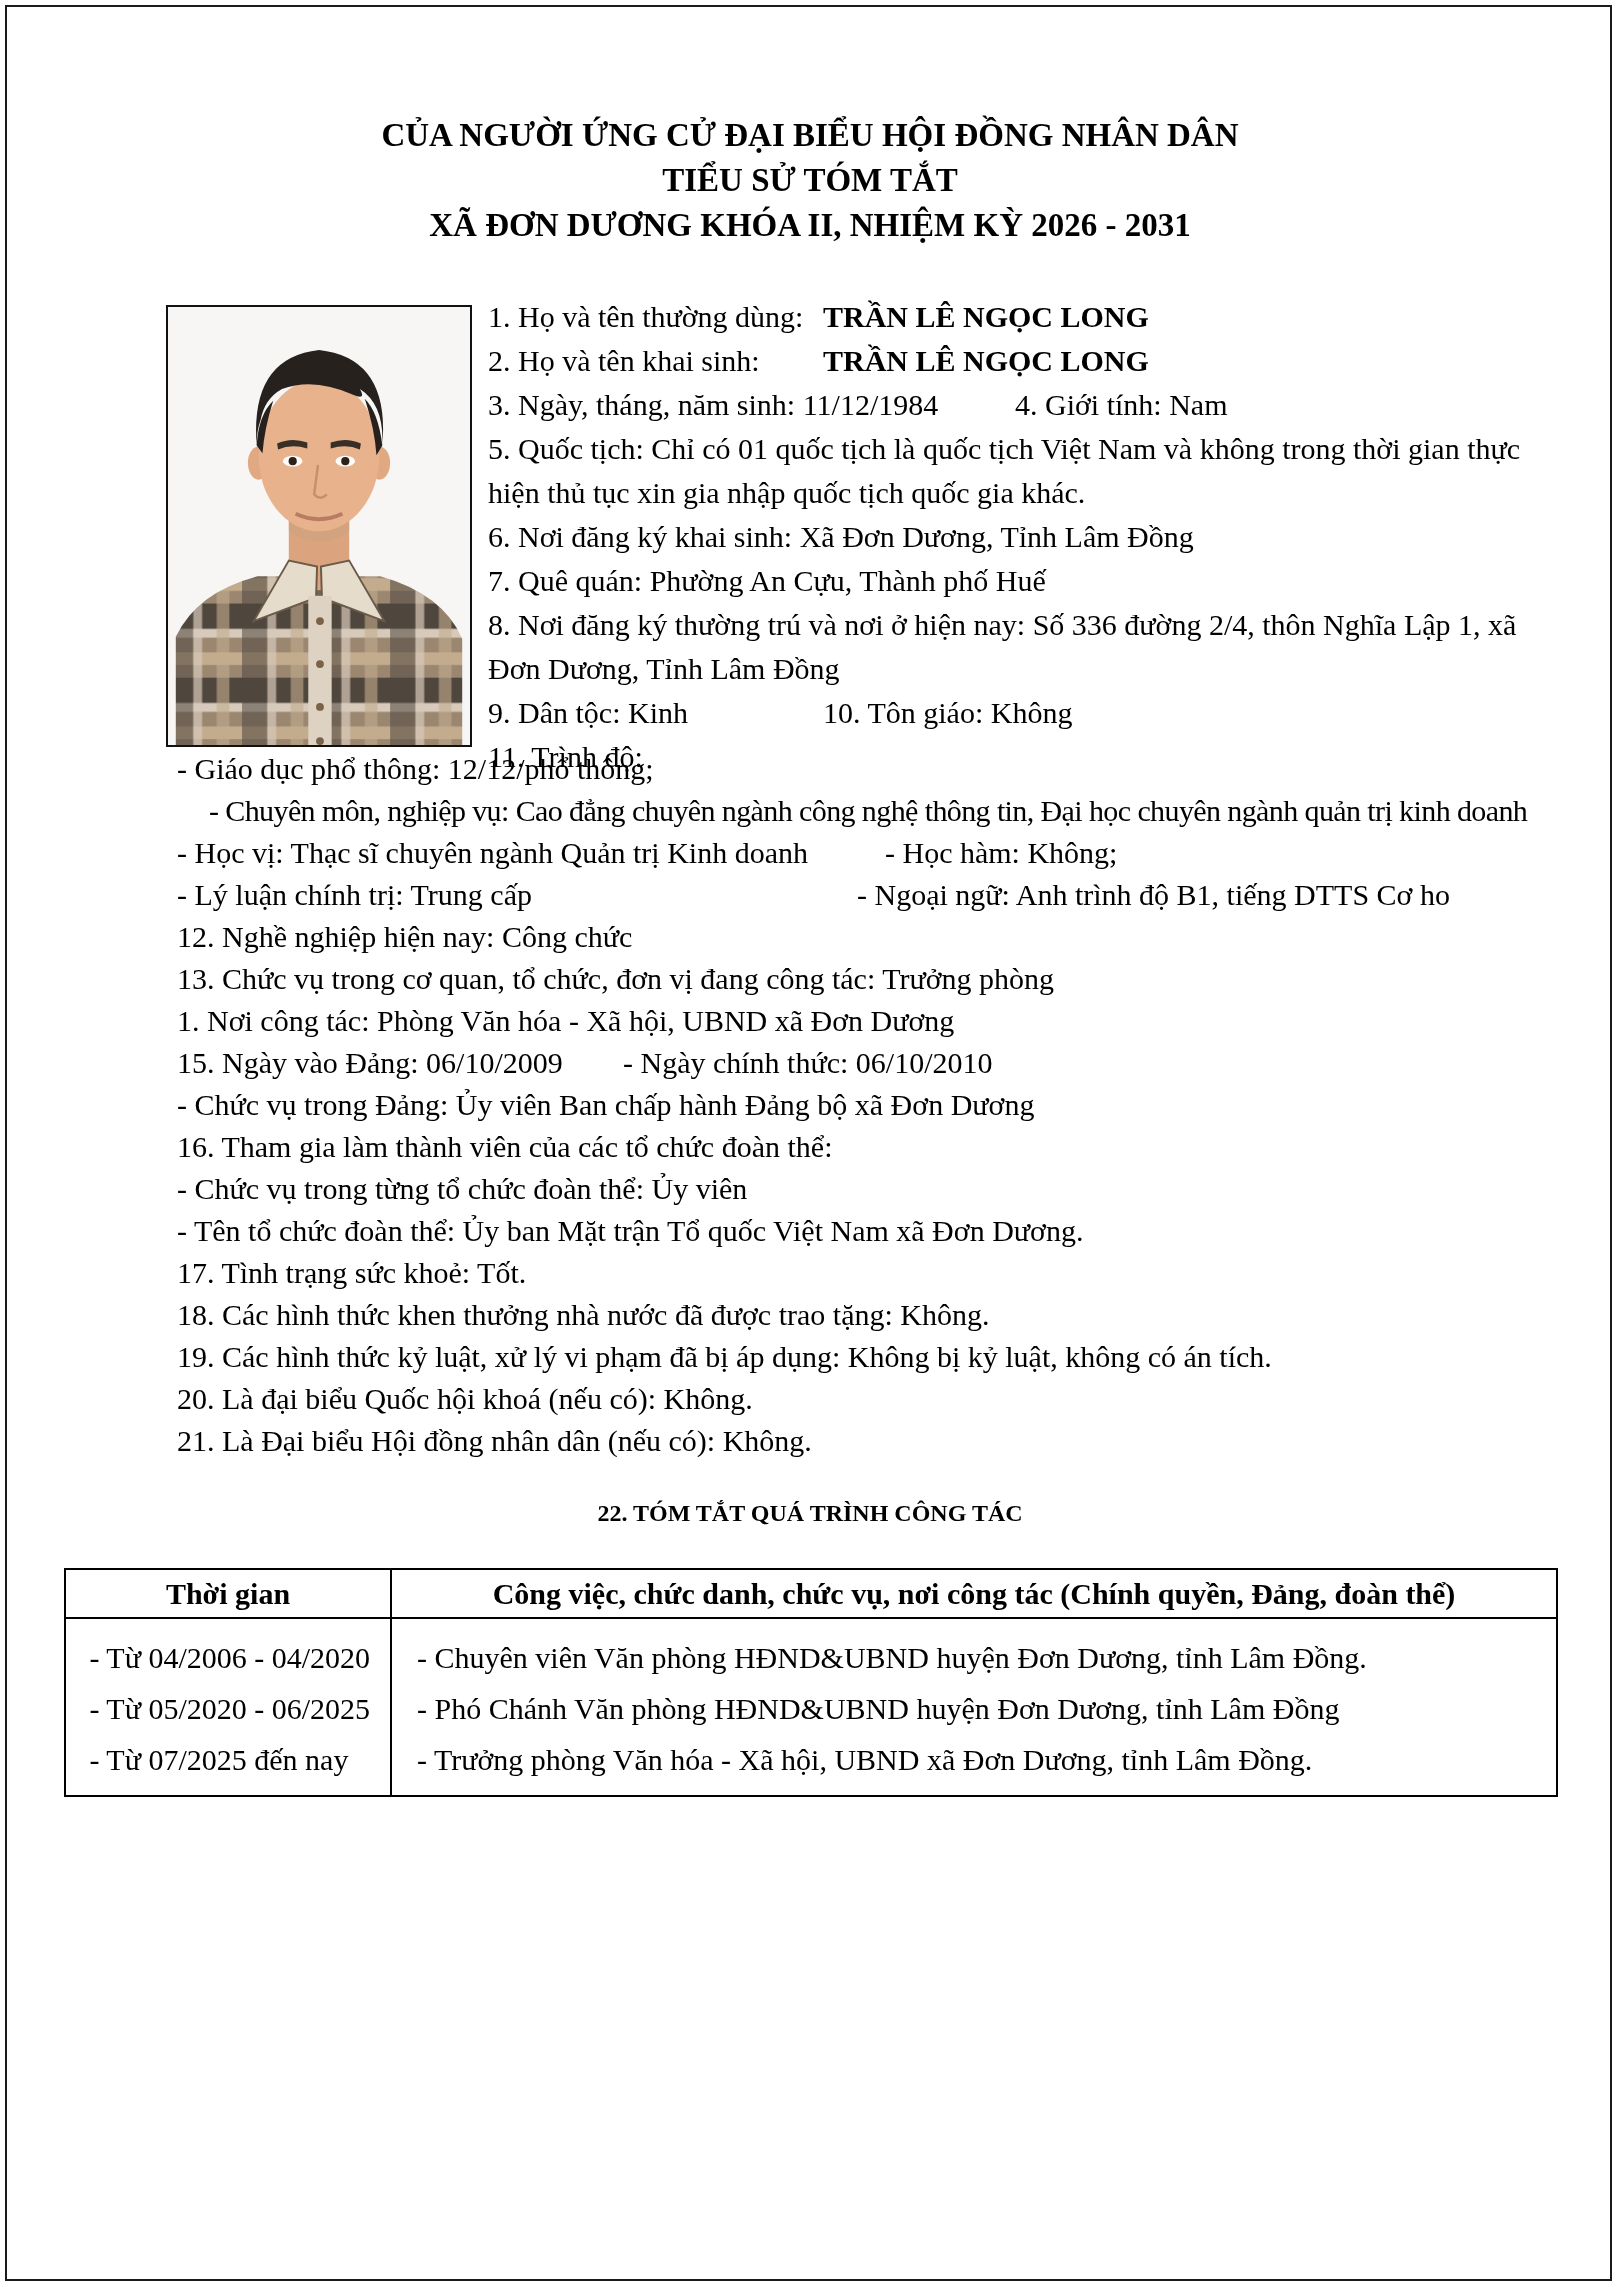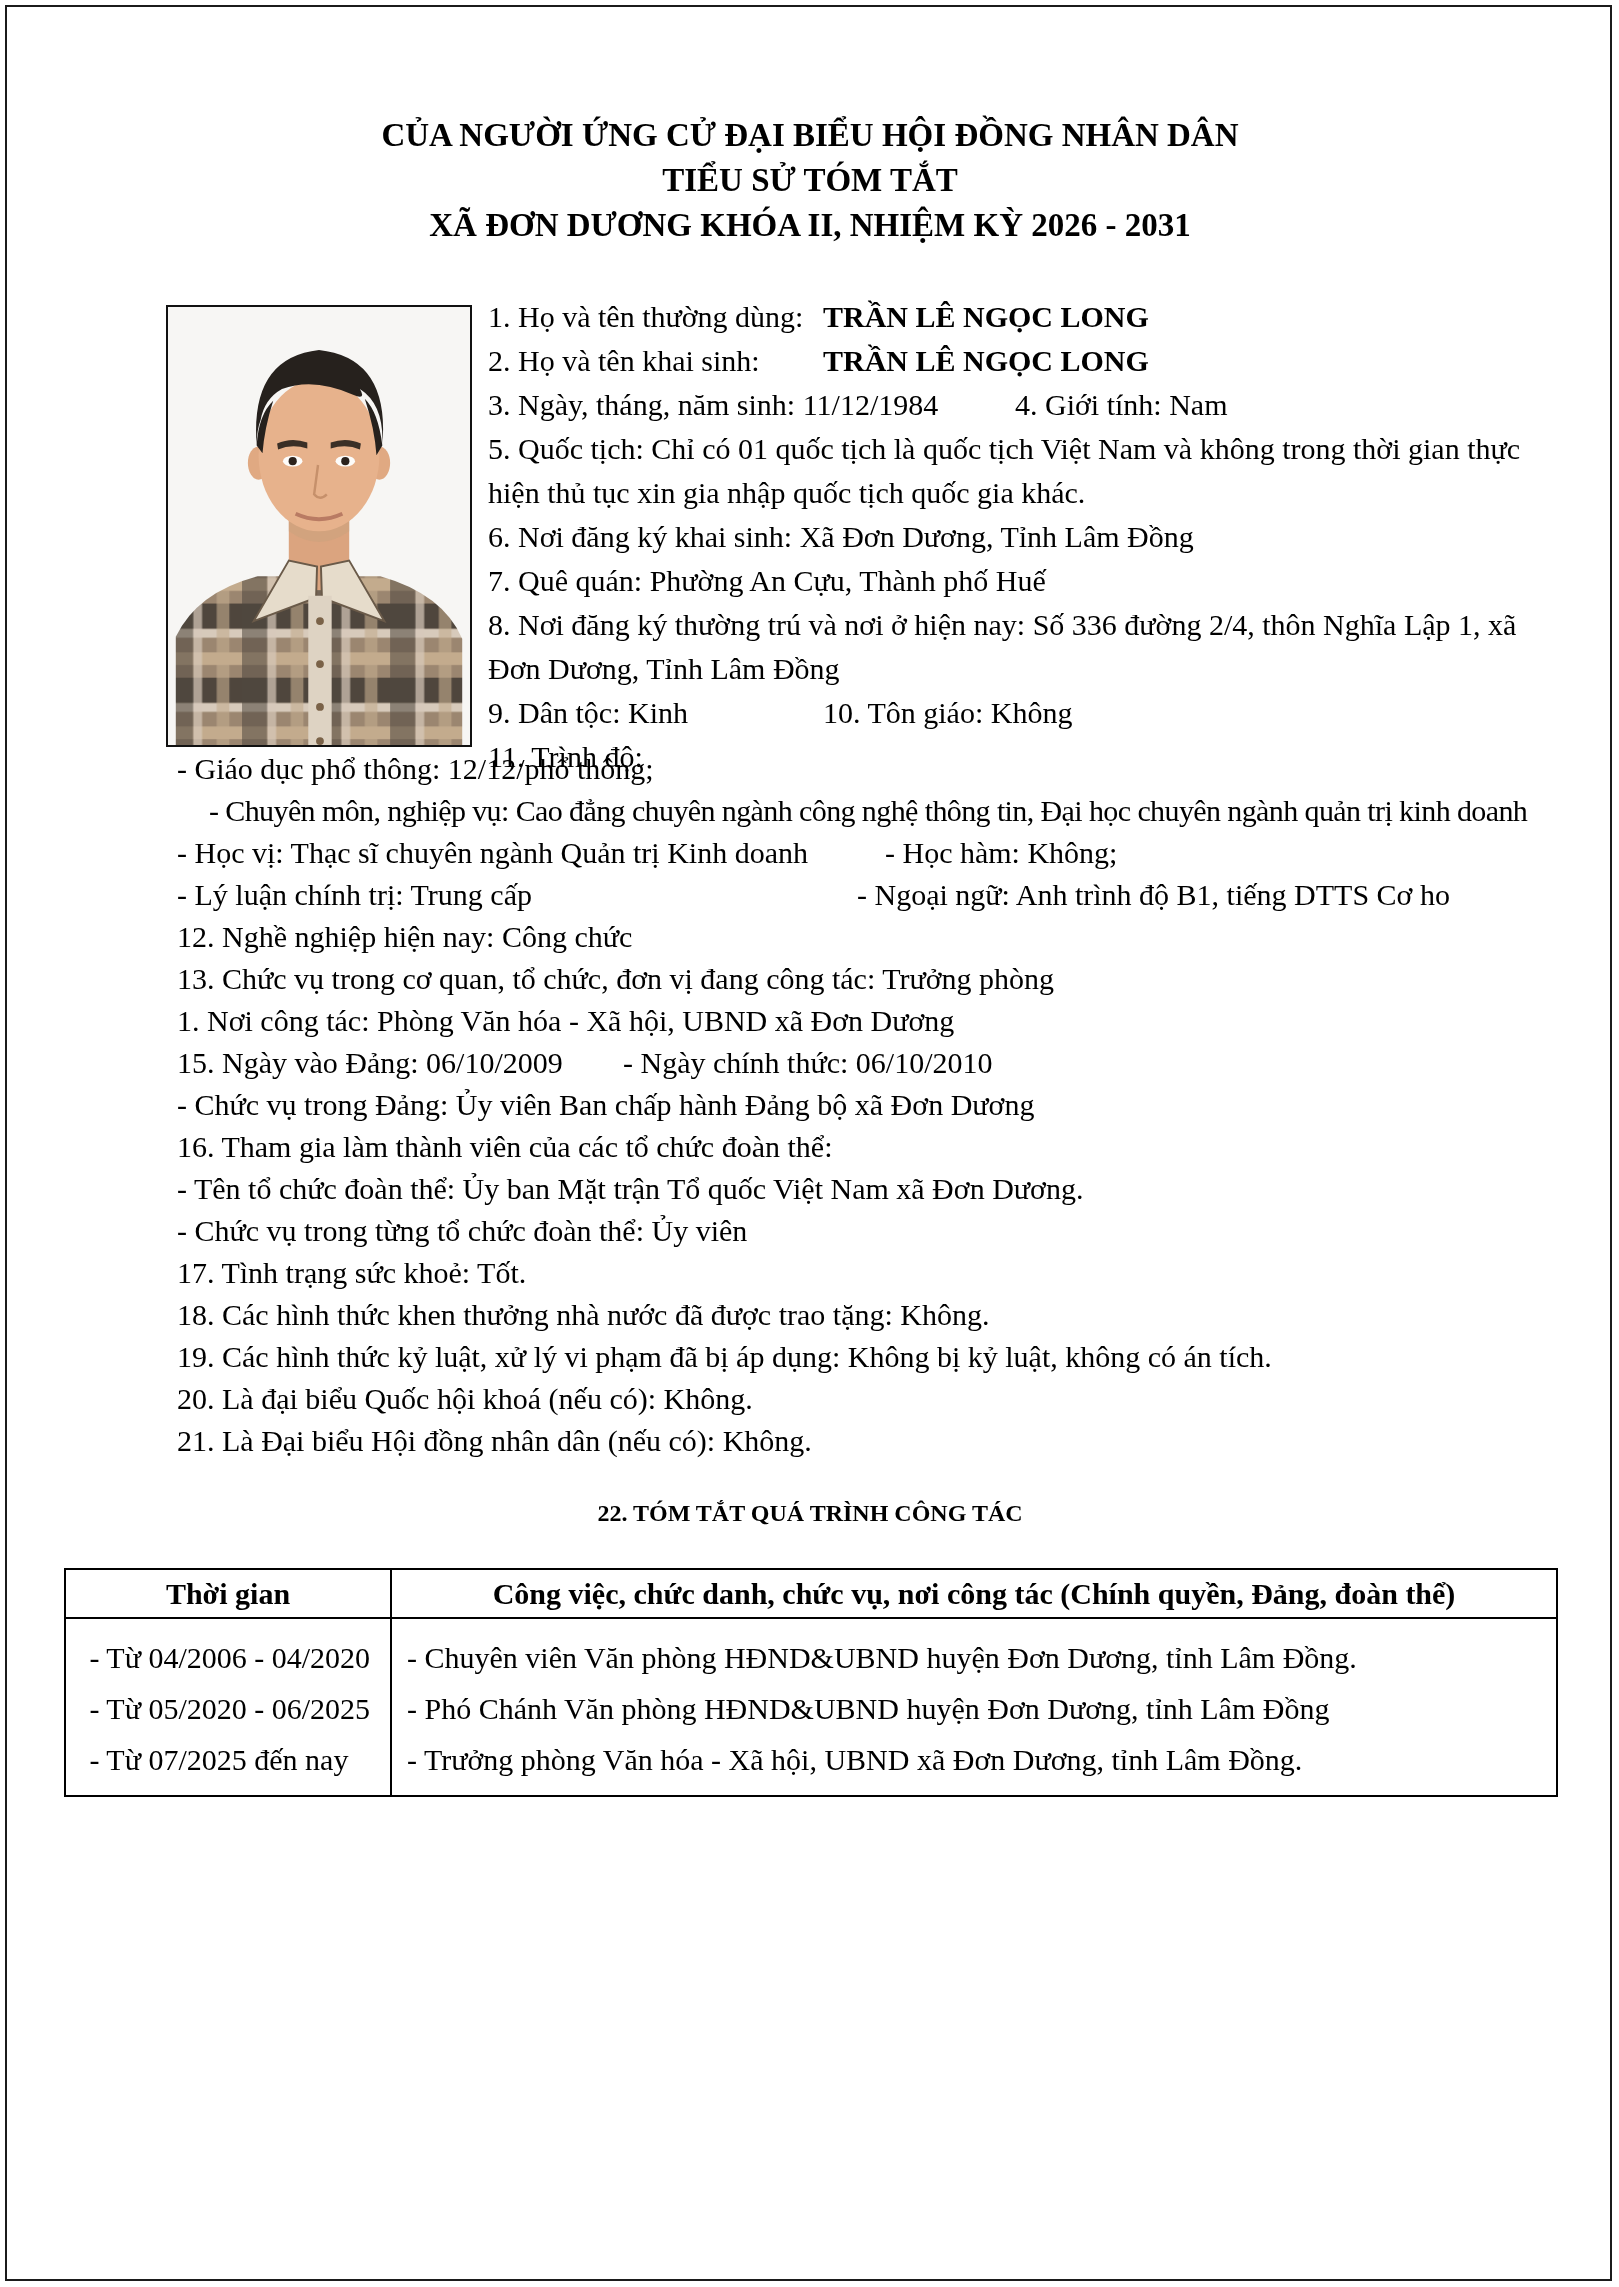--- a/index.html
+++ b/index.html
@@ -49,21 +49,21 @@
     border-collapse:collapse; font-size:30px;
   }
   table.work th, table.work td { border:2px solid #000; }
   table.work th {
     height:49px; font-weight:bold; text-align:center; vertical-align:middle;
     padding:0 5.9px;
   }
   th.col-time, td.col-time { width:326px; }
   table.work td { vertical-align:top; padding-top:13.7px; padding-bottom:9.8px; }
   td.col-time { padding-left:23.4px; }
-  td.col-work { padding-left:15px; }
+  td.col-work { padding-left:25px; }
   .cell-line { height:51px; display:flex; align-items:center; white-space:nowrap; }
 </style>
 </head>
 <body>
 
 <div class="page">
   <div class="page-border"></div>
 
   <div class="title-block">
     <div>CỦA NGƯỜI ỨNG CỬ ĐẠI BIỂU HỘI ĐỒNG NHÂN DÂN</div>
@@ -175,24 +175,24 @@
       <span>15. Ngày vào Đảng: 06/10/2009</span>
       <span class="c2 c2-chinhthuc">- Ngày chính thức: 06/10/2010</span>
     </div>
     <div class="dline">
       <span>- Chức vụ trong Đảng: Ủy viên Ban chấp hành Đảng bộ xã Đơn Dương</span>
     </div>
     <div class="dline">
       <span>16. Tham gia làm thành viên của các tổ chức đoàn thể:</span>
     </div>
     <div class="dline">
+      <span>- Chức vụ trong từng tổ chức đoàn thể: Ủy viên</span>
+    </div>
+    <div class="dline">
       <span>- Tên tổ chức đoàn thể: Ủy ban Mặt trận Tổ quốc Việt Nam xã Đơn Dương.</span>
-    </div>
-    <div class="dline">
-      <span>- Chức vụ trong từng tổ chức đoàn thể: Ủy viên</span>
     </div>
     <div class="dline">
       <span>17. Tình trạng sức khoẻ: Tốt.</span>
     </div>
     <div class="dline">
       <span>18. Các hình thức khen thưởng nhà nước đã được trao tặng: Không.</span>
     </div>
     <div class="dline">
       <span>19. Các hình thức kỷ luật, xử lý vi phạm đã bị áp dụng: Không bị kỷ luật, không có án tích.</span>
     </div>

